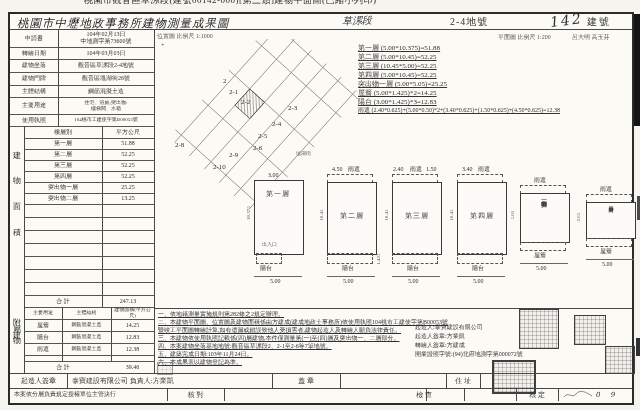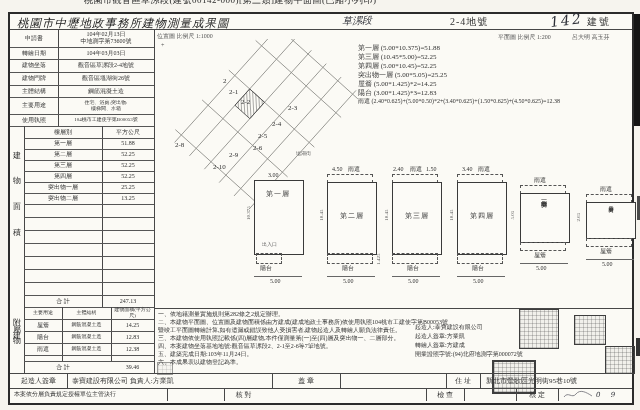--- a/index.html
+++ b/index.html
@@ -25,21 +25,21 @@
   .rect{position:absolute;border:1.2px solid #3a3a3a;background:#fcfbf7;}
   .vtext{writing-mode:vertical-lr;text-orientation:upright;}
   .rot90{transform:rotate(-90deg);transform-origin:center;}
   .stamp{position:absolute;border:1.5px solid #3e3e3e;
          background:repeating-linear-gradient(0deg,rgba(70,70,70,.25) 0 1px,transparent 1px 4px),
                     repeating-linear-gradient(90deg,rgba(70,70,70,.25) 0 1px,transparent 1px 4px),
                     rgba(90,90,90,.06);}
   .scanbar{position:absolute;background:#151515;}
   .gray{color:#555;}
   .dimline{position:absolute;height:1px;background:#666;}
-  .notes div{margin-bottom:1px;}
+  .notes div{margin-bottom:1px;text-decoration:underline;}
 </style>
 </head>
 <body>
 
 <div class="page">
 
   <div class="abs t9" style="left:84px;top:-5px;color:#2c2c2c;letter-spacing:.5px;">桃園市觀音區草漯段(建號00142-000)[第三類]建物平面圖(已縮小列印)</div>
 
   <div class="scanbar" style="right:0;top:14px;width:6px;height:112px;"></div>
   <div class="scanbar" style="right:0;top:196px;width:3px;height:24px;background:#4a4a4a;"></div>
@@ -172,20 +172,21 @@
     <div class="abs t7" style="left:262px;top:106px;">2-4</div>
     <div class="abs t7" style="left:248px;top:118px;">2-5</div>
     <div class="abs t7" style="left:235px;top:130px;margin-left:8px;">2-6</div>
     <div class="abs t7" style="left:165px;top:127px;">2-8</div>
     <div class="abs t7" style="left:219px;top:137px;">2-9</div>
     <div class="abs t7" style="left:203px;top:149px;">2-10</div>
     <div class="abs t5 gray" style="left:286px;top:137px;">塭湖街</div>
 
     <div class="abs notes" style="left:348px;top:30px;width:270px;">
       <div class="t7">第一層 (5.00*10.375)=51.88</div>
+      <div class="t7">第二層 (5.00*10.45)=52.25</div>
       <div class="t7">第三層 (10.45*5.00)=52.25</div>
       <div class="t7">第四層 (5.00*10.45)=52.25</div>
       <div class="t7">突出物一層 (5.00*5.05)=25.25</div>
       <div class="t7">屋簷 (5.00*1.425)*2=14.25</div>
       <div class="t7">陽台 (3.00*1.425)*3=12.83</div>
       <div class="t6">雨遮 (2.40*0.625)+(5.00*0.50)*2+(3.40*0.625)+(1.50*0.625)+(4.50*0.625)=12.38</div>
     </div>
 
     <div class="abs t6" style="left:258px;top:158px;">3.00</div>
     <div class="rect" style="left:244px;top:166px;width:48px;height:73px;"></div>
@@ -287,25 +288,24 @@
     <div class="vline" style="left:214px;top:374px;height:13px;"></div>
     <div class="vline" style="left:416px;top:374px;height:13px;"></div>
     <div class="vline" style="left:454px;top:374px;height:13px;"></div>
     <div class="vline" style="left:506px;top:374px;height:13px;"></div>
     <div class="vline" style="left:548px;top:374px;height:13px;"></div>
 
     <div class="cell cc t7" style="left:0;top:359px;width:57px;height:15px;">起造人簽章</div>
     <div class="cell t7" style="left:62px;top:359px;width:200px;height:15px;">泰寶建設有限公司 負責人:方業凱</div>
     <div class="cell cc t7" style="left:262px;top:359px;width:68px;height:15px;">蓋  章</div>
     <div class="cell cc t7" style="left:436px;top:359px;width:34px;height:15px;">住  址</div>
-    <div class="cell t7" style="left:476px;top:359px;width:146px;height:15px;">新北市鶯歌區光明街95巷10號</div>
 
     <div class="cell t6" style="left:4px;top:374px;width:152px;height:13px;">本案依分層負責規定授權單位主管決行</div>
-    <div class="cell cc t7" style="left:157px;top:374px;width:57px;height:13px;margin-left:48px;">核  對</div>
-    <div class="cell cc t7" style="left:416px;top:374px;width:38px;height:13px;">檢  查</div>
+    <div class="cell cc t7" style="left:157px;top:374px;width:57px;height:13px;">核  對</div>
+    <div class="cell cc t7" style="left:395px;top:374px;width:38px;height:13px;">檢  查</div>
     <div class="cell cc t7" style="left:506px;top:374px;width:42px;height:13px;">核  定</div>
     <div class="cell t7 hand" style="left:586px;top:374px;width:34px;height:13px;letter-spacing:4px;">0 9</div>
 
     <svg class="abs" style="left:552px;top:375px;" width="32" height="12" viewBox="0 0 32 12">
       <path d="M2 8 C6 2, 10 10, 14 5 S 24 3, 30 7" stroke="#6a6a72" stroke-width="0.8" fill="none"></path>
     </svg>
 
   </div>
 </div>
 

